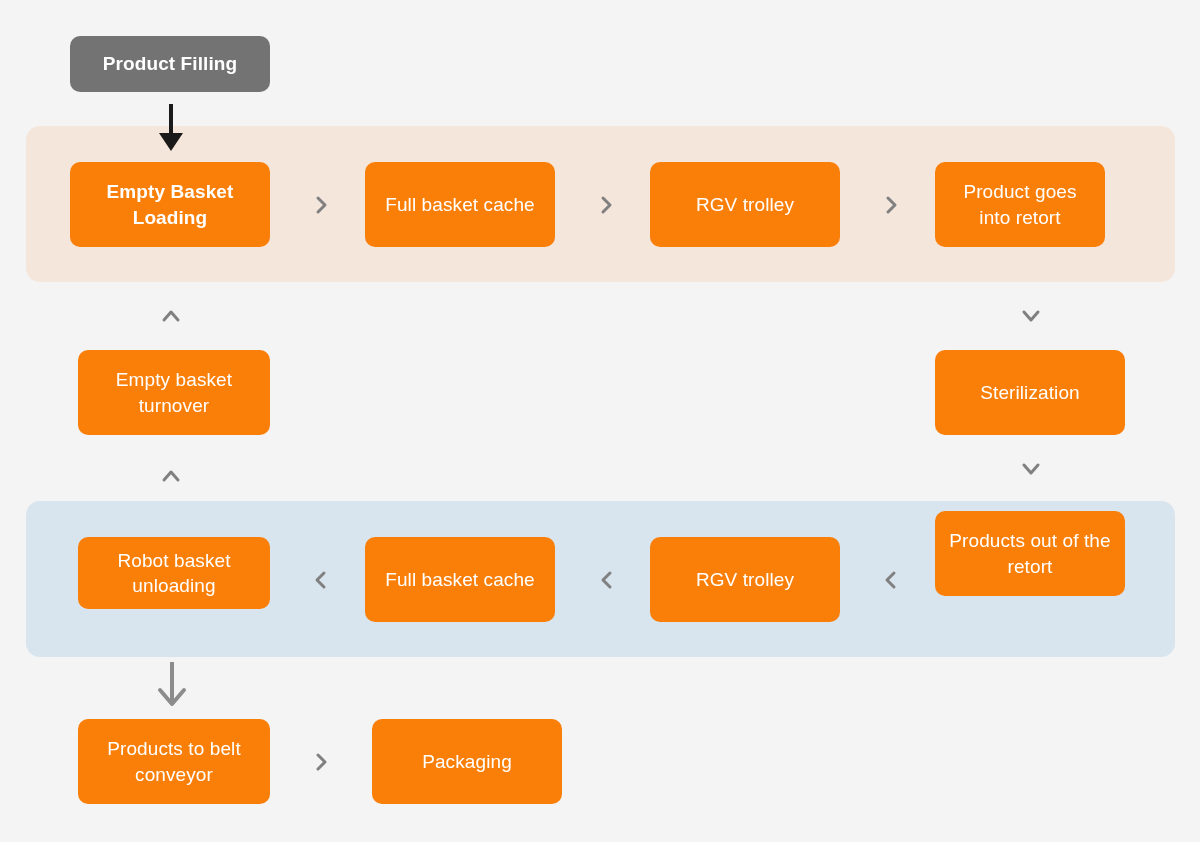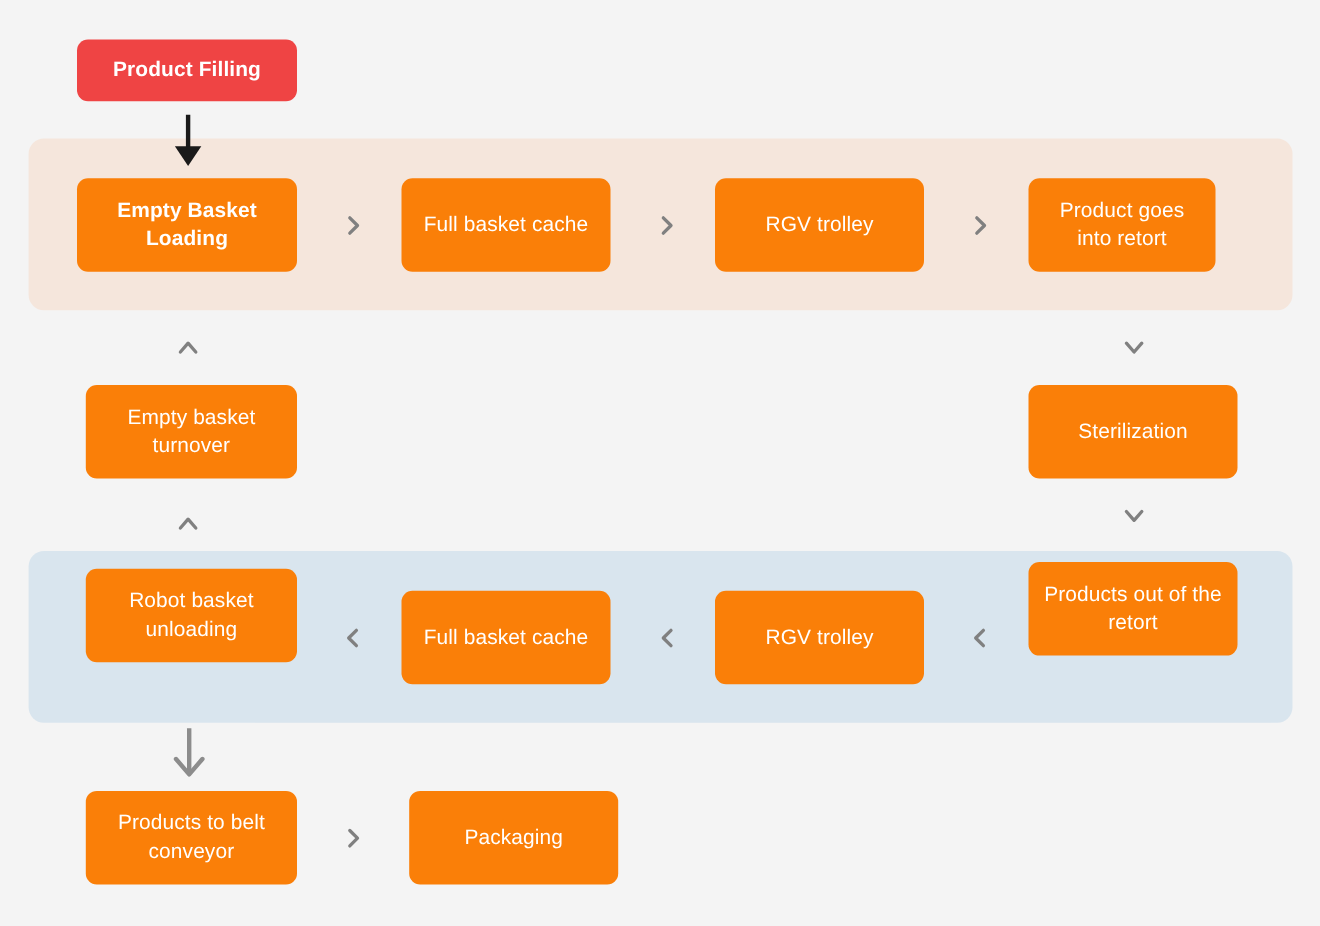--- a/index.html
+++ b/index.html
@@ -50,21 +50,21 @@
     justify-content: center;
     text-align: center;
     color: #ffffff;
     font-size: 19px;
     line-height: 1.32;
     padding: 0 12px;
     box-sizing: border-box;
     letter-spacing: 0.1px;
   }
   .node-orange { background: #fa7f08; }
-  .node-dark   { background: #ef4444; }
+  .node-dark   { background: #737373; }
   .node-bold   { font-weight: bold; }
 
   
   .chev {
     position: absolute;
     width: 22px;
     height: 22px;
   }
   .chev svg { display: block; overflow: visible; }
 
@@ -136,21 +136,21 @@
   </div>
 
   <div class="node node-orange" style="left:935px; top:350px; width:190px; height:85px;">Sterilization</div>
 
   <div class="chev" style="left:1019px; top:457px;">
     <svg width="24" height="24" viewBox="0 0 24 24">
       <polyline points="5,8 12,16 19,8" fill="none" stroke="#808080" stroke-width="3" stroke-linecap="round" stroke-linejoin="round"></polyline>
     </svg>
   </div>
 
-  <div class="node node-orange" style="left:78px; top:517px; width:192px; height:85px;">Robot basket unloading</div>
+  <div class="node node-orange" style="left:78px; top:537px; width:192px; height:72px;">Robot basket unloading</div>
 
   <div class="node node-orange" style="left:365px; top:537px; width:190px; height:85px;">Full basket cache</div>
 
   <div class="node node-orange" style="left:650px; top:537px; width:190px; height:85px;">RGV trolley</div>
 
   <div class="node node-orange" style="left:935px; top:511px; width:190px; height:85px;">Products out of the retort</div>
 
   <div class="chev" style="left:310px; top:569px;">
     <svg width="22" height="22" viewBox="0 0 22 22">
       <polyline points="14,4 7,11 14,18" fill="none" stroke="#808080" stroke-width="3" stroke-linecap="round" stroke-linejoin="round"></polyline>

